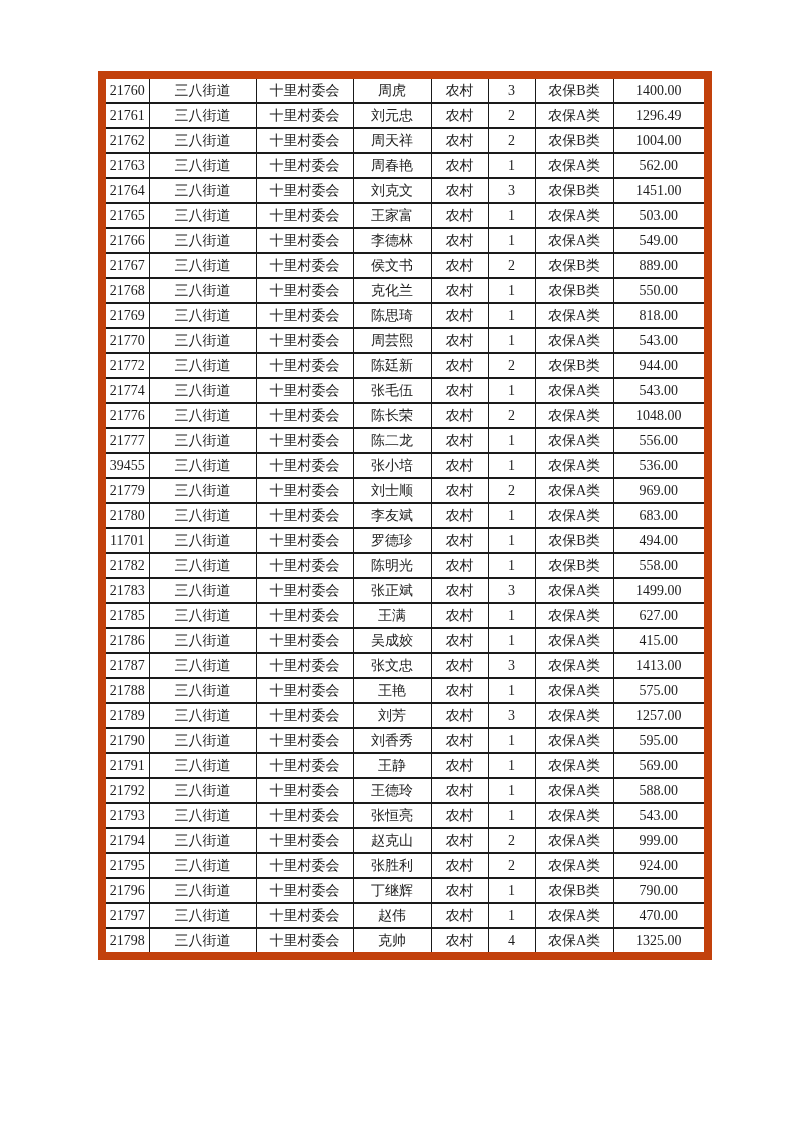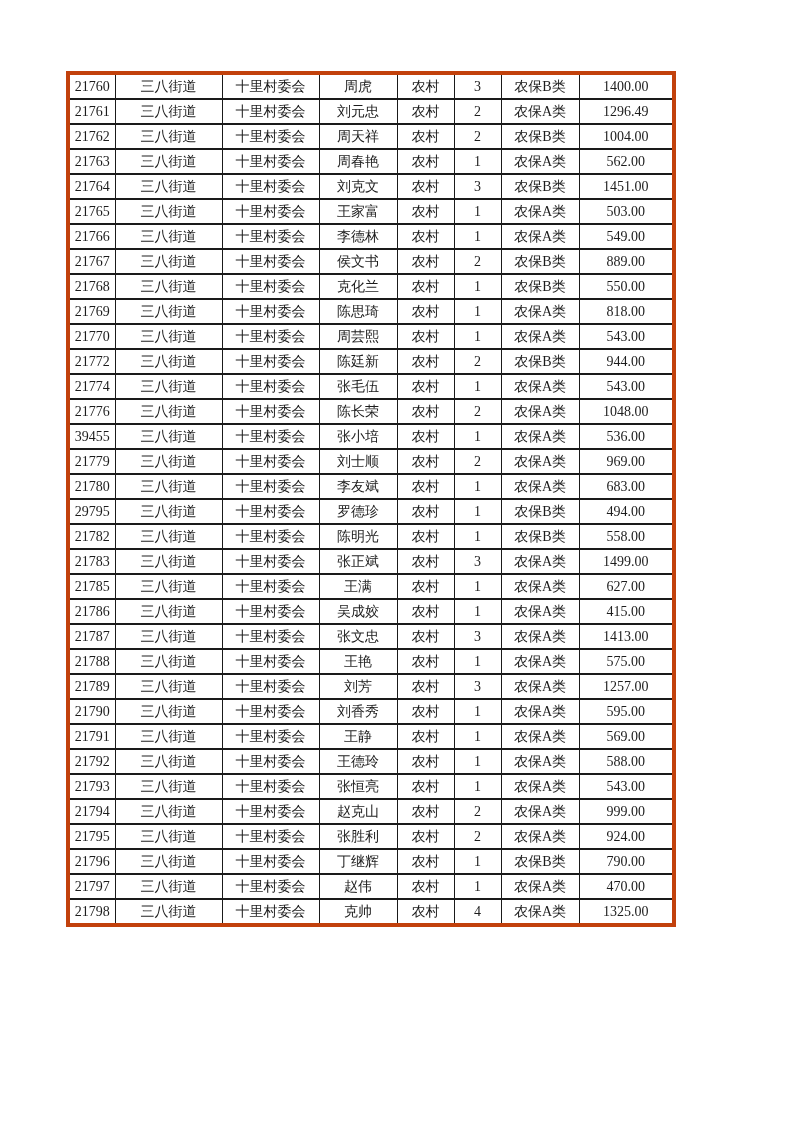--- a/index.html
+++ b/index.html
@@ -17,21 +17,22 @@
   .sheet-table-wrap {
     position: absolute;
     left: 66px;
     top: 71px;
     width: 607px;
   }
   table.roster {
     border-collapse: collapse;
     table-layout: fixed;
     width: 607px;
-    border: 4px solid #c2410c;
+    border: 8px solid #c2410c;
+    margin-left: 32px;
   }
   table.roster td {
     border-left: 1px solid #1a1a1a;
     border-right: 1px solid #1a1a1a;
     border-top: 2px solid #1a1a1a;
     border-bottom: 2px solid #1a1a1a;
     height: 23px;
     padding: 0 2px;
     text-align: center;
     vertical-align: middle;
@@ -200,20 +201,30 @@
           <td>21776</td>
           <td>三八街道</td>
           <td>十里村委会</td>
           <td>陈长荣</td>
           <td>农村</td>
           <td>2</td>
           <td>农保A类</td>
           <td>1048.00</td>
         </tr>
         <tr>
+          <td>21777</td>
+          <td>三八街道</td>
+          <td>十里村委会</td>
+          <td>陈二龙</td>
+          <td>农村</td>
+          <td>1</td>
+          <td>农保A类</td>
+          <td>556.00</td>
+        </tr>
+        <tr>
           <td>39455</td>
           <td>三八街道</td>
           <td>十里村委会</td>
           <td>张小培</td>
           <td>农村</td>
           <td>1</td>
           <td>农保A类</td>
           <td>536.00</td>
         </tr>
         <tr>
@@ -230,21 +241,21 @@
           <td>21780</td>
           <td>三八街道</td>
           <td>十里村委会</td>
           <td>李友斌</td>
           <td>农村</td>
           <td>1</td>
           <td>农保A类</td>
           <td>683.00</td>
         </tr>
         <tr>
-          <td>29795</td>
+          <td>11701</td>
           <td>三八街道</td>
           <td>十里村委会</td>
           <td>罗德珍</td>
           <td>农村</td>
           <td>1</td>
           <td>农保B类</td>
           <td>494.00</td>
         </tr>
         <tr>
           <td>21782</td>

